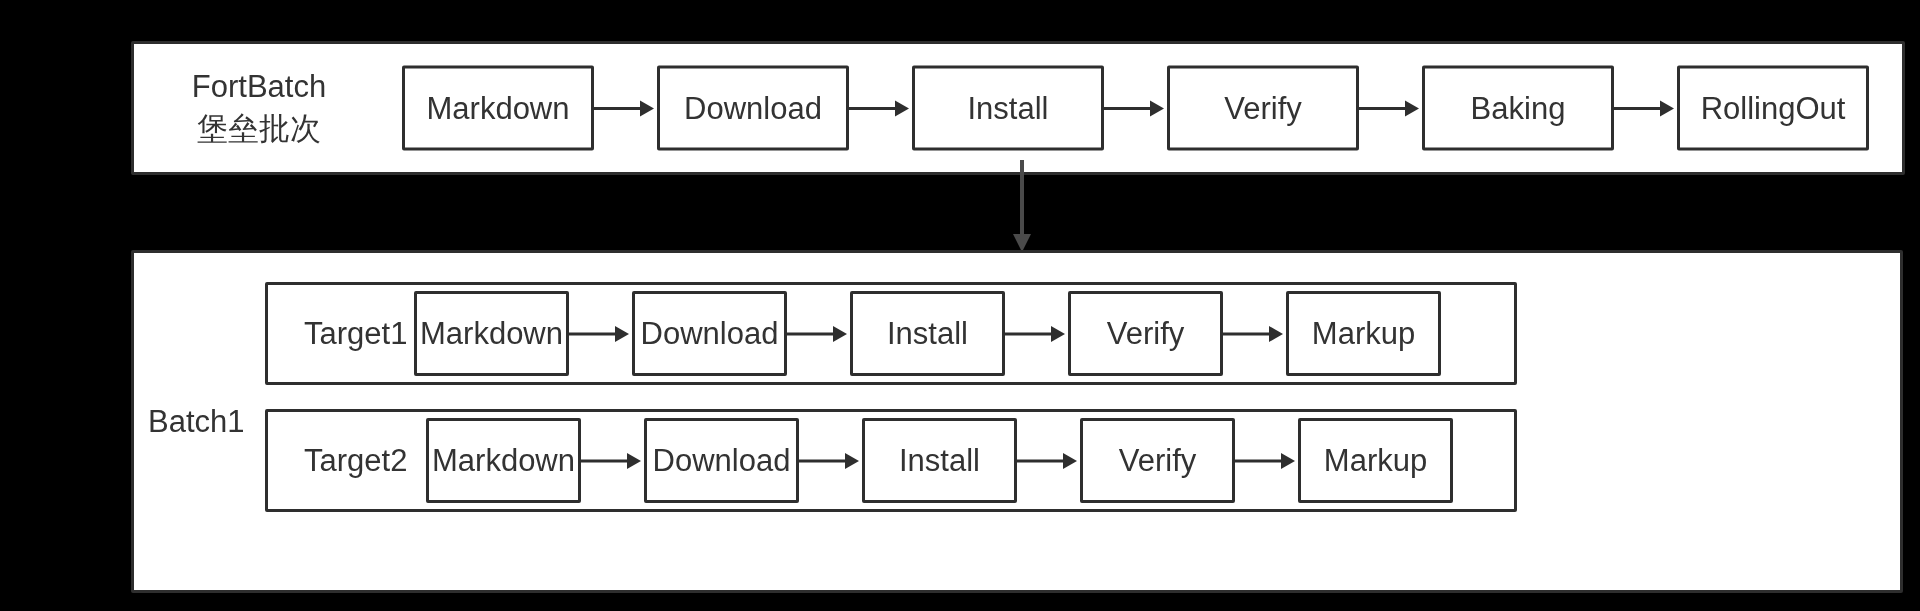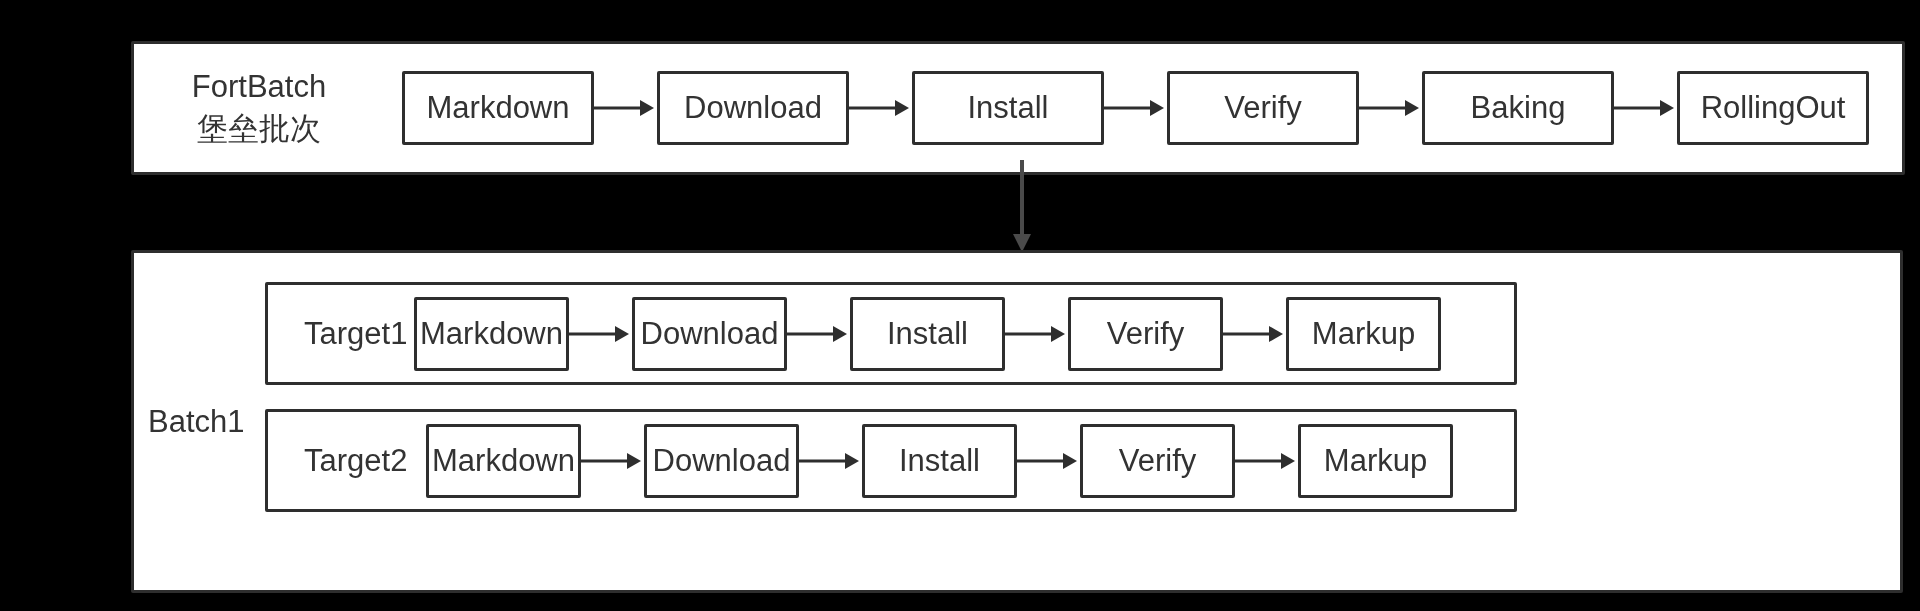--- a/index.html
+++ b/index.html
@@ -59,21 +59,21 @@
     left: 268px;
     top: 50%;
     transform: translateY(-50%);
   }
 
   .node {
     box-sizing: border-box;
     border: 3px solid #2e2e2e;
     background: #ffffff;
     border-radius: 2px;
-    height: 74px;
+    height: 85px;
     display: flex;
     align-items: center;
     justify-content: center;
     color: #333333;
     font-size: 31px;
     white-space: nowrap;
     padding: 0 6px;
   }
   #fort-chain .node { width: 192px; }
 

